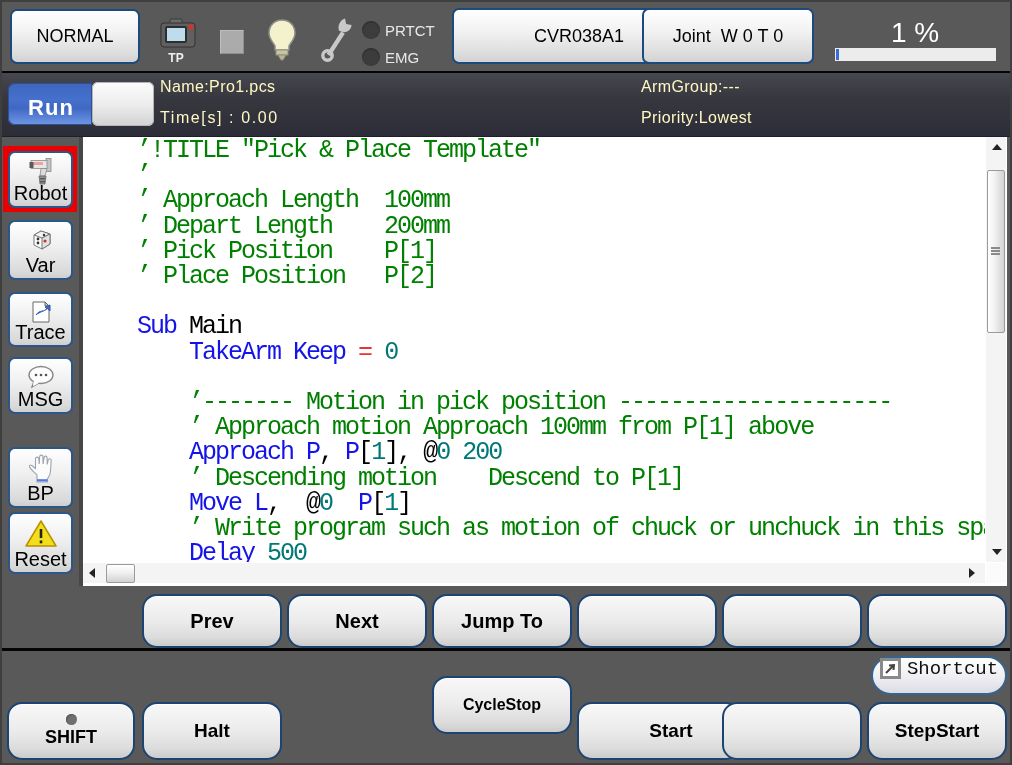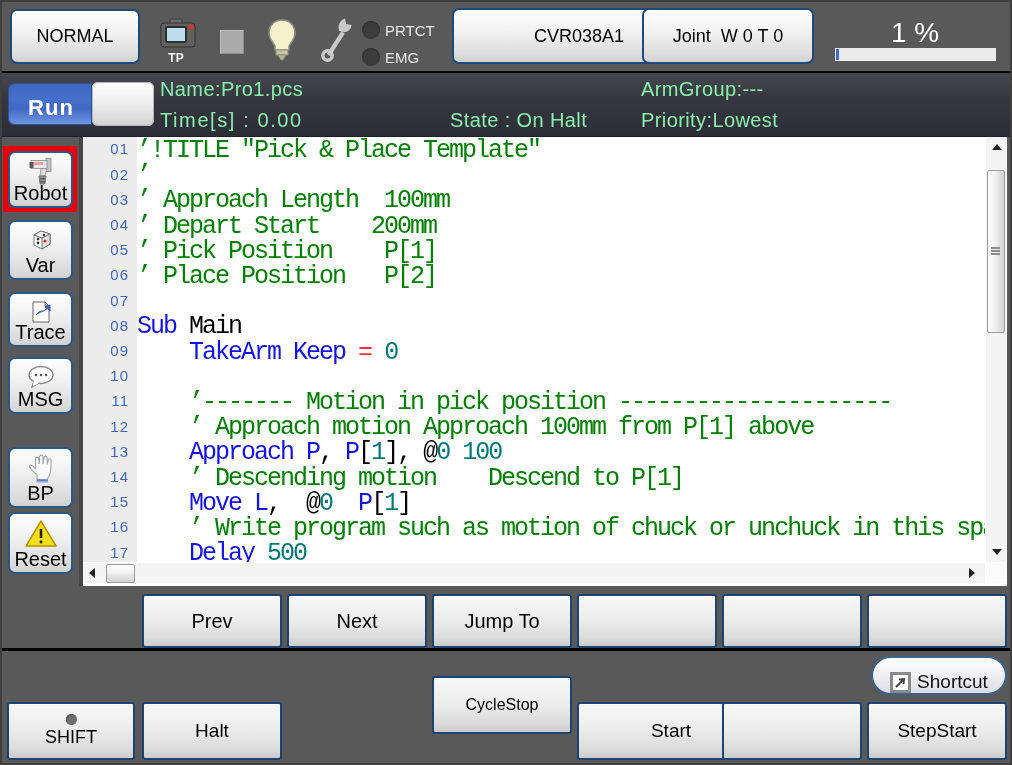--- a/index.html
+++ b/index.html
@@ -7,29 +7,29 @@
 .abs{position:absolute;}
 
 .fr{position:absolute;background:#3f3f3f;z-index:50;}
 
 .bl{position:absolute;background:#050505;}
 
 .btn{position:absolute;border:2px solid #1d4a7d;border-radius:7px;
 background:linear-gradient(180deg,#ffffff 0%,#f2f2f2 40%,#dcdcdc 85%,#d2d2d2 100%);
 box-shadow:inset 0 1px 0 #fff;display:flex;align-items:center;justify-content:center;
 font-size:18px;color:#000;}
-.btn2{position:absolute;border:2px solid #1c4472;border-radius:3px;
+.btn2{position:absolute;border:2px solid #1c4472;border-radius:15px;
 background:linear-gradient(180deg,#f8f8f8 0%,#ebebeb 50%,#dcdcdc 82%,#cccccc 100%);
 box-shadow:inset 0 1px 0 #fff;
-display:flex;align-items:center;justify-content:center;font-size:20px;color:#000;}
+display:flex;align-items:center;justify-content:center;font-size:20px;color:#000;font-weight:bold;}
 
 #sbar{position:absolute;left:2px;top:73px;width:1008px;height:64px;
 background:linear-gradient(180deg,#47474f 0%,#37373f 40%,#2d2d39 100%);
 border-bottom:1px solid #1e1e28;box-sizing:border-box;}
-.st{position:absolute;color:#86efac;font-size:20px;letter-spacing:0.4px;white-space:pre;}
+.st{position:absolute;color:#fef9c3;font-size:16px;letter-spacing:0.4px;white-space:pre;}
 
 .sb{position:absolute;left:8px;width:65px;border:2px solid #2a568a;border-radius:7px;
 background:linear-gradient(180deg,#ffffff 0%,#efefef 45%,#d9d9d9 90%,#cfcfcf 100%);
 box-sizing:border-box;text-align:center;font-size:20px;color:#000;padding-left:23px;}
 .sb .lbl{position:absolute;bottom:1px;left:0;right:0;}
 .sb svg{position:absolute;top:5px;left:50%;transform:translateX(-50%);}
 
 #gut{position:absolute;left:83px;top:137px;width:54px;height:425px;background:#ececec;overflow:hidden;}
 #gutnum{position:absolute;left:0;top:-0.7px;width:46px;text-align:right;
 font-family:"Liberation Sans",sans-serif;font-size:15px;letter-spacing:1px;
@@ -88,59 +88,39 @@
 <div class="abs" style="left:835px;top:48px;width:161px;height:13px;background:#ececec;">
  <div class="abs" style="left:1px;top:1px;width:3px;height:11px;background:#3b6bd6"></div>
 </div>
 
 <div id="sbar"></div>
 <div class="abs" style="left:8px;top:83px;width:84px;height:42px;border-radius:7px 0 0 7px;background:linear-gradient(180deg,#3d66bd 0%,#4570cc 40%,#4068c2 60%,#6f98e8 100%);box-shadow:inset 0 0 0 1px #2d4f93;"></div>
 <div class="abs" style="left:14px;top:90px;width:74px;height:36px;color:#fff;font-size:22px;font-weight:bold;letter-spacing:1px;text-align:center;line-height:36px;">Run</div>
 <div class="abs" style="left:92px;top:82px;width:62px;height:44px;border-radius:6px;background:linear-gradient(180deg,#fcfcfc 0%,#ededed 50%,#d2d2d2 100%);box-shadow:inset 0 0 0 1px #b5b5b5;"></div>
 <div class="st" style="left:160px;top:78px">Name:Pro1.pcs</div>
 <div class="st" style="left:160px;top:109px;letter-spacing:1.6px">Time[s] : 0.00</div>
-<div class="st" style="left:450px;top:109px">State : On Halt</div>
 <div class="st" style="left:641px;top:78px">ArmGroup:---</div>
 <div class="st" style="left:641px;top:109px">Priority:Lowest</div>
 
 <div class="abs" style="left:79px;top:137px;width:4px;height:449px;background:#474747"></div>
 <div class="abs" style="left:83px;top:137px;width:924px;height:449px;background:#ffffff"></div>
-<div id="gut">
-      <div id="gutnum">01
-02
-03
-04
-05
-06
-07
-08
-09
-10
-11
-12
-13
-14
-15
-16
-17</div>
-    </div>
 <div id="code">
       <pre id="codepre"><span class="c">’!TITLE "Pick &amp; Place Template"</span>
 <span class="c">’</span>
 <span class="c">’ Approach Length  100mm</span>
-<span class="c">’ Depart Start    200mm</span>
+<span class="c">’ Depart Length    200mm</span>
 <span class="c">’ Pick Position    P[1]</span>
 <span class="c">’ Place Position   P[2]</span>
 
 <span class="k">Sub</span> Main
     <span class="k">TakeArm</span> <span class="k">Keep</span> <span class="o">=</span> <span class="n">0</span>
 
     <span class="c">’------- Motion in pick position ---------------------</span>
     <span class="c">’ Approach motion Approach 100mm from P[1] above</span>
-    <span class="k">Approach</span> <span class="k">P</span>, <span class="k">P</span>[<span class="n">1</span>], @<span class="n">0</span> <span class="n">100</span>
+    <span class="k">Approach</span> <span class="k">P</span>, <span class="k">P</span>[<span class="n">1</span>], @<span class="n">0</span> <span class="n">200</span>
     <span class="c">’ Descending motion    Descend to P[1]</span>
     <span class="k">Move</span> <span class="k">L</span>,  @<span class="n">0</span>  <span class="k">P</span>[<span class="n">1</span>]
     <span class="c">’ Write program such as motion of chuck or unchuck in this spac</span>
     <span class="k">Delay</span> <span class="n">500</span></pre>
     </div>
 
 <div class="sctrack" style="left:986px;top:137px;width:20px;height:425px;"></div>
 <div class="arr" style="left:992px;top:144px;border-left:5px solid transparent;border-right:5px solid transparent;border-bottom:6px solid #222;"></div>
 <div class="arr" style="left:992px;top:549px;border-left:5px solid transparent;border-right:5px solid transparent;border-top:6px solid #222;"></div>
 <div class="scthumb" style="left:987px;top:170px;width:16px;height:161px;background:linear-gradient(90deg,#ffffff 0%,#f2f2f2 40%,#d2d2d2 100%);">
@@ -219,21 +199,21 @@
 
 <div class="btn2" style="left:142px;top:594px;width:136px;height:50px;">Prev</div>
 <div class="btn2" style="left:432px;top:594px;width:136px;height:50px;">Jump To</div>
 <div class="btn2" style="left:287px;top:594px;width:136px;height:50px;">Next</div>
 <div class="btn2" style="left:577px;top:594px;width:136px;height:50px;"></div>
 <div class="btn2" style="left:722px;top:594px;width:136px;height:50px;"></div>
 <div class="btn2" style="left:867px;top:594px;width:136px;height:50px;"></div>
 
 <div class="bl" style="left:2px;top:648px;width:1008px;height:2.5px"></div>
 
-<div class="abs" style="left:871px;top:656px;width:136px;height:39px;border:2px solid #36648e;border-radius:21px;box-sizing:border-box;background:linear-gradient(180deg,#ffffff 0%,#f0f0f4 50%,#dcdce4 100%);display:flex;align-items:flex-end;justify-content:center;font-size:19px;color:#111;">
+<div class="abs" style="left:871px;top:656px;width:136px;height:39px;border:2px solid #36648e;border-radius:21px;box-sizing:border-box;background:linear-gradient(180deg,#ffffff 0%,#f0f0f4 50%,#dcdce4 100%);display:flex;align-items:flex-start;justify-content:center;font-size:19px;color:#111;font-family:Liberation Mono, monospace;">
  <svg width="21" height="21" viewBox="0 0 21 21" style="margin-right:6px">
   <rect x="1.5" y="1.5" width="18" height="18" fill="#fff" stroke="#8a8a8a" stroke-width="3"></rect>
   <path d="M6 15 L13 8 M9 7.5 L14 7 L13.5 12" stroke="#444" stroke-width="2" fill="none"></path>
  </svg>
  Shortcut</div>
 
 <div class="btn2" style="left:7px;top:702px;width:124px;height:54px;flex-direction:column;font-size:18px;">
  <div style="width:11px;height:11px;border-radius:50%;background:#6f6f6f;box-shadow:inset 1px 1px 1px #555;margin-bottom:2px"></div>
  <div>SHIFT</div>
 </div>

